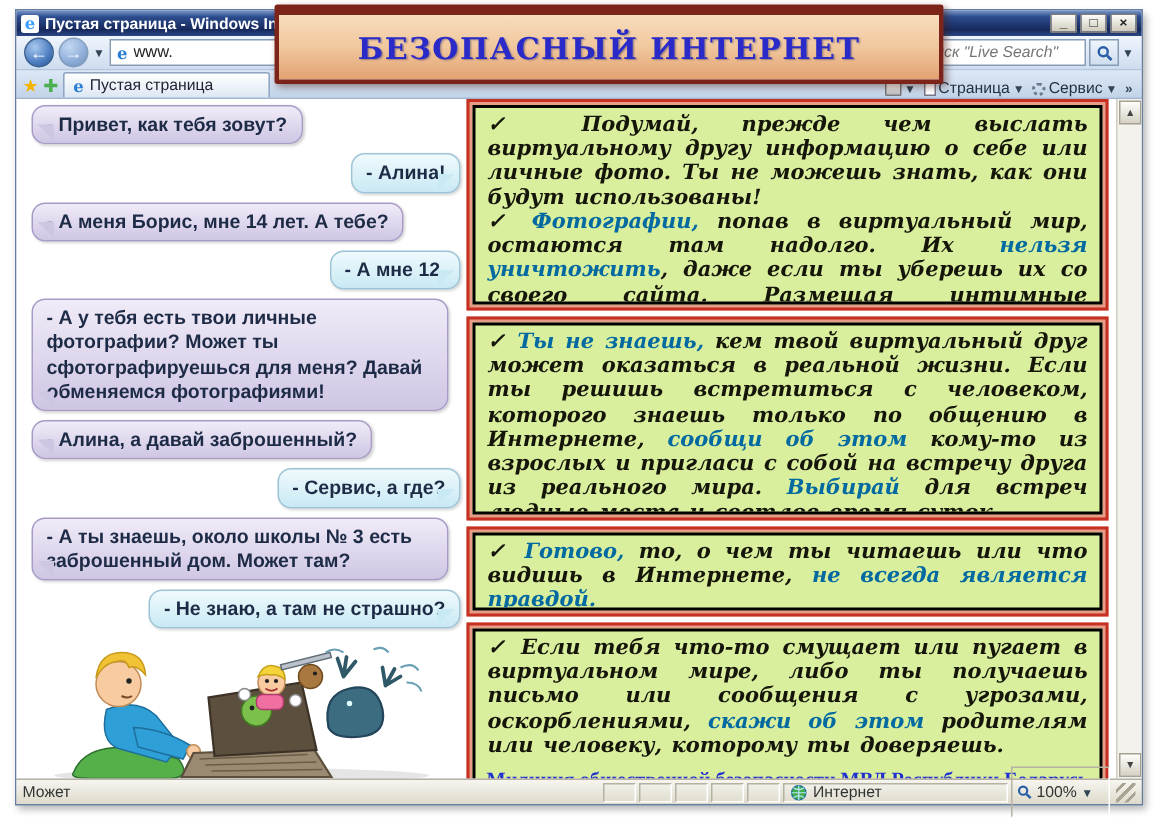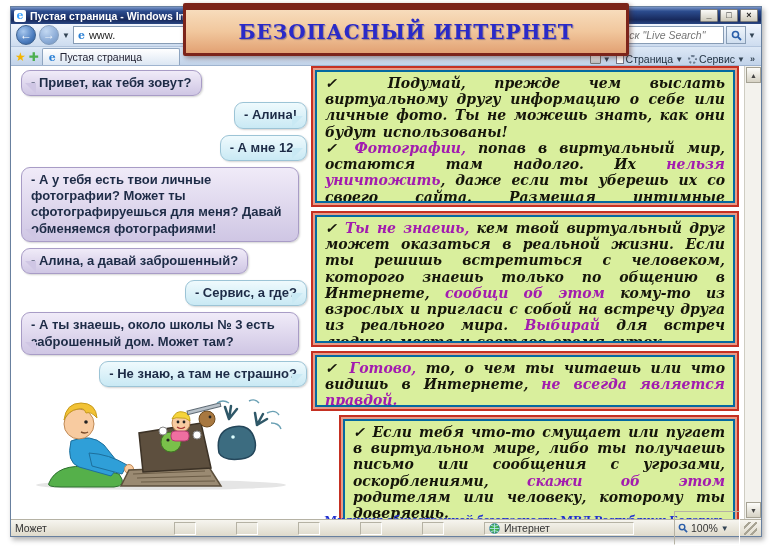--- a/index.html
+++ b/index.html
@@ -79,33 +79,33 @@
   .bubble.right { align-self:flex-end; background:linear-gradient(180deg,#effafd,#c9e9f4); border:1px solid #9cc4d6; }
   .bubble.left::after { content:""; position:absolute; left:3px; bottom:-10px; width:0; height:0;
     border:11px solid transparent; border-top-color:#cfc6e4; border-right-width:0; }
   .bubble.right::after { content:""; position:absolute; right:3px; bottom:-10px; width:0; height:0;
     border:11px solid transparent; border-top-color:#c9e9f4; border-left-width:0; }
   .illustration { margin-top:2px; }
 
   
   .boxcol { position:absolute; left:300px; right:20px; top:0; bottom:0; }
   .infobox { position:absolute; left:0; right:2px; background:#e89b86; border:2px solid #c53022; padding:2px; }
-  .infobox-inner { border:2px solid #0369a1; background:#d9ef9d; padding:3px 8px 4px; height:100%; overflow:hidden; }
+  .infobox-inner { border:2px solid #000000; background:#d9ef9d; padding:3px 8px 4px; height:100%; overflow:hidden; }
   .par { font-family:"DejaVu Serif","Liberation Serif",serif; font-style:italic; font-weight:bold;
     font-size:14px; line-height:1.16; color:#15150a; text-align:justify; word-spacing:1.5px; }
-  .seg-red { color:#a21caf; }
+  .seg-red { color:#0369a1; }
   .box1 { top:0; height:141px; } .box2 { top:145px; height:136px; }
-  .box3 { top:285px; height:60px; } .box4 { top:349px; height:119px;margin-left:28px; }
+  .box3 { top:285px; height:60px; } .box4 { top:349px; height:119px; }
   .credit { position:absolute; left:0; right:2px; top:446px; text-align:center;
     font-family:"Liberation Serif",serif; font-weight:bold; font-size:13.5px; color:#1f2fd0; }
 
   
   .statusbar { position:absolute; left:0; right:0; bottom:0; height:17px; display:flex; align-items:center;
     background:linear-gradient(#f6f5ef,#dedacb); border-top:1px solid #b5b2a4; font-size:10.5px; color:#333; padding:0 4px; gap:2px; }
-  .sb-cell { height:13px; border:1px solid; border-color:#b5b2a4 #fff #fff #b5b2a4;margin-left:38px; }
+  .sb-cell { height:13px; border:1px solid; border-color:#b5b2a4 #fff #fff #b5b2a4; }
   .sb-ready { flex:1; border:none; }
   .sb-seg { width:22px; }
   .sb-zone { width:150px; display:flex; align-items:center; gap:4px; padding:0 4px; }
   .sb-zoom { width:66px; display:flex; align-items:center; gap:3px; padding:16px 3px; }
   .grip { width:13px; height:13px; margin-left:2px;
     background:repeating-linear-gradient(135deg,transparent 0 3px,#a8a494 3px 5px); }
 </style>
 </head>
 <body>
 
@@ -167,20 +167,21 @@
         </span>
       <span class="chev">»</span>
     </span>
   </div>
 
   <div class="content">
 
     <div class="chatcol">
       <div class="bubble left"><span>- Привет, как тебя зовут?</span></div>
       <div class="bubble right"><span>- Алина!</span></div>
+      <div class="bubble left"><span>- А меня Борис, мне 14 лет. А тебе?</span></div>
       <div class="bubble right"><span>- А мне 12.</span></div>
       <div class="bubble left"><span>- А у тебя есть твои личные фотографии? Может ты сфотографируешься для меня? Давай обменяемся фотографиями!</span></div>
       <div class="bubble left"><span>- Алина, а давай заброшенный?</span></div>
       <div class="bubble right"><span>- Сервис, а где?</span></div>
       <div class="bubble left"><span>- А ты знаешь, около школы № 3 есть заброшенный дом. Может там?</span></div>
       <div class="bubble right"><span>- Не знаю, а там не страшно?</span></div>
 
       <svg class="illustration" width="282" height="96" viewBox="0 0 282 96">
         <ellipse cx="140" cy="90" rx="125" ry="5" fill="rgba(0,0,0,0.10)"></ellipse>
 

